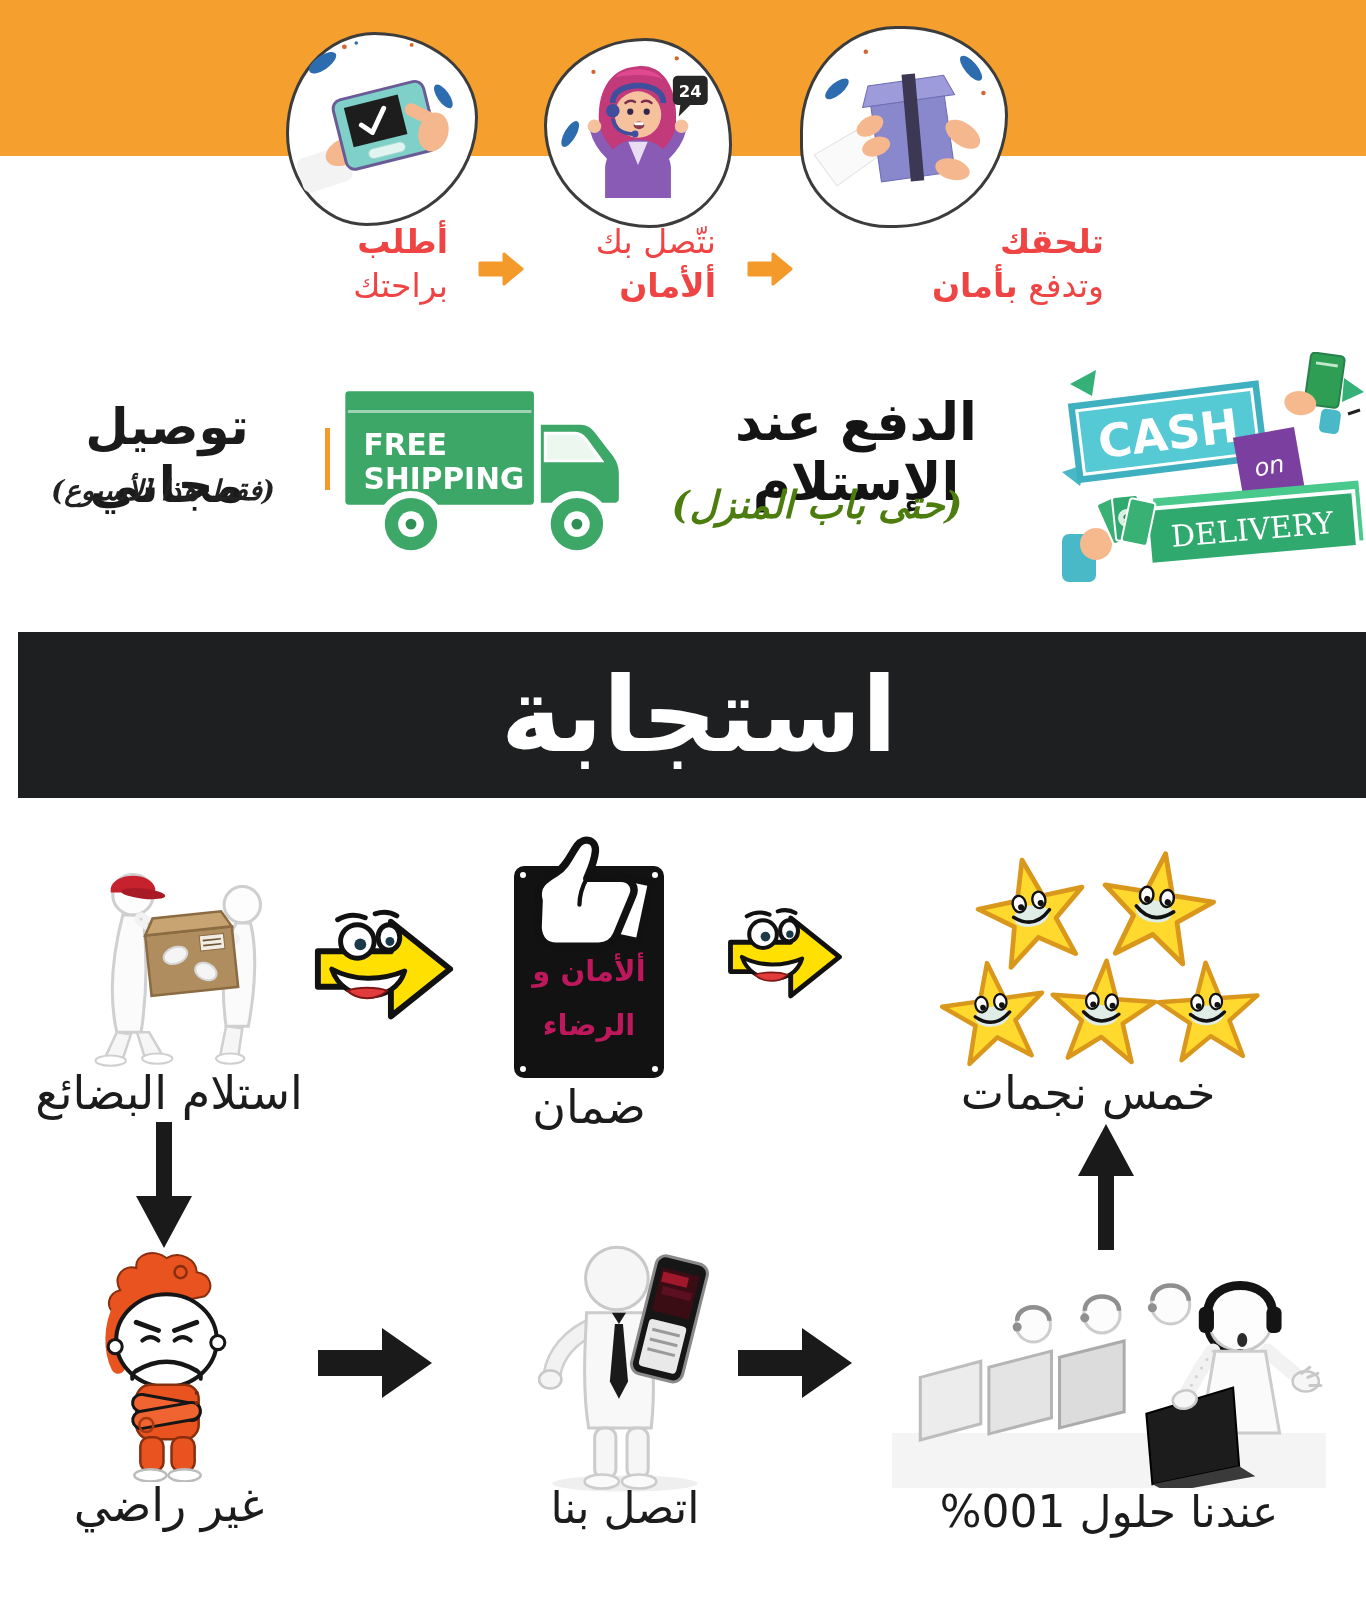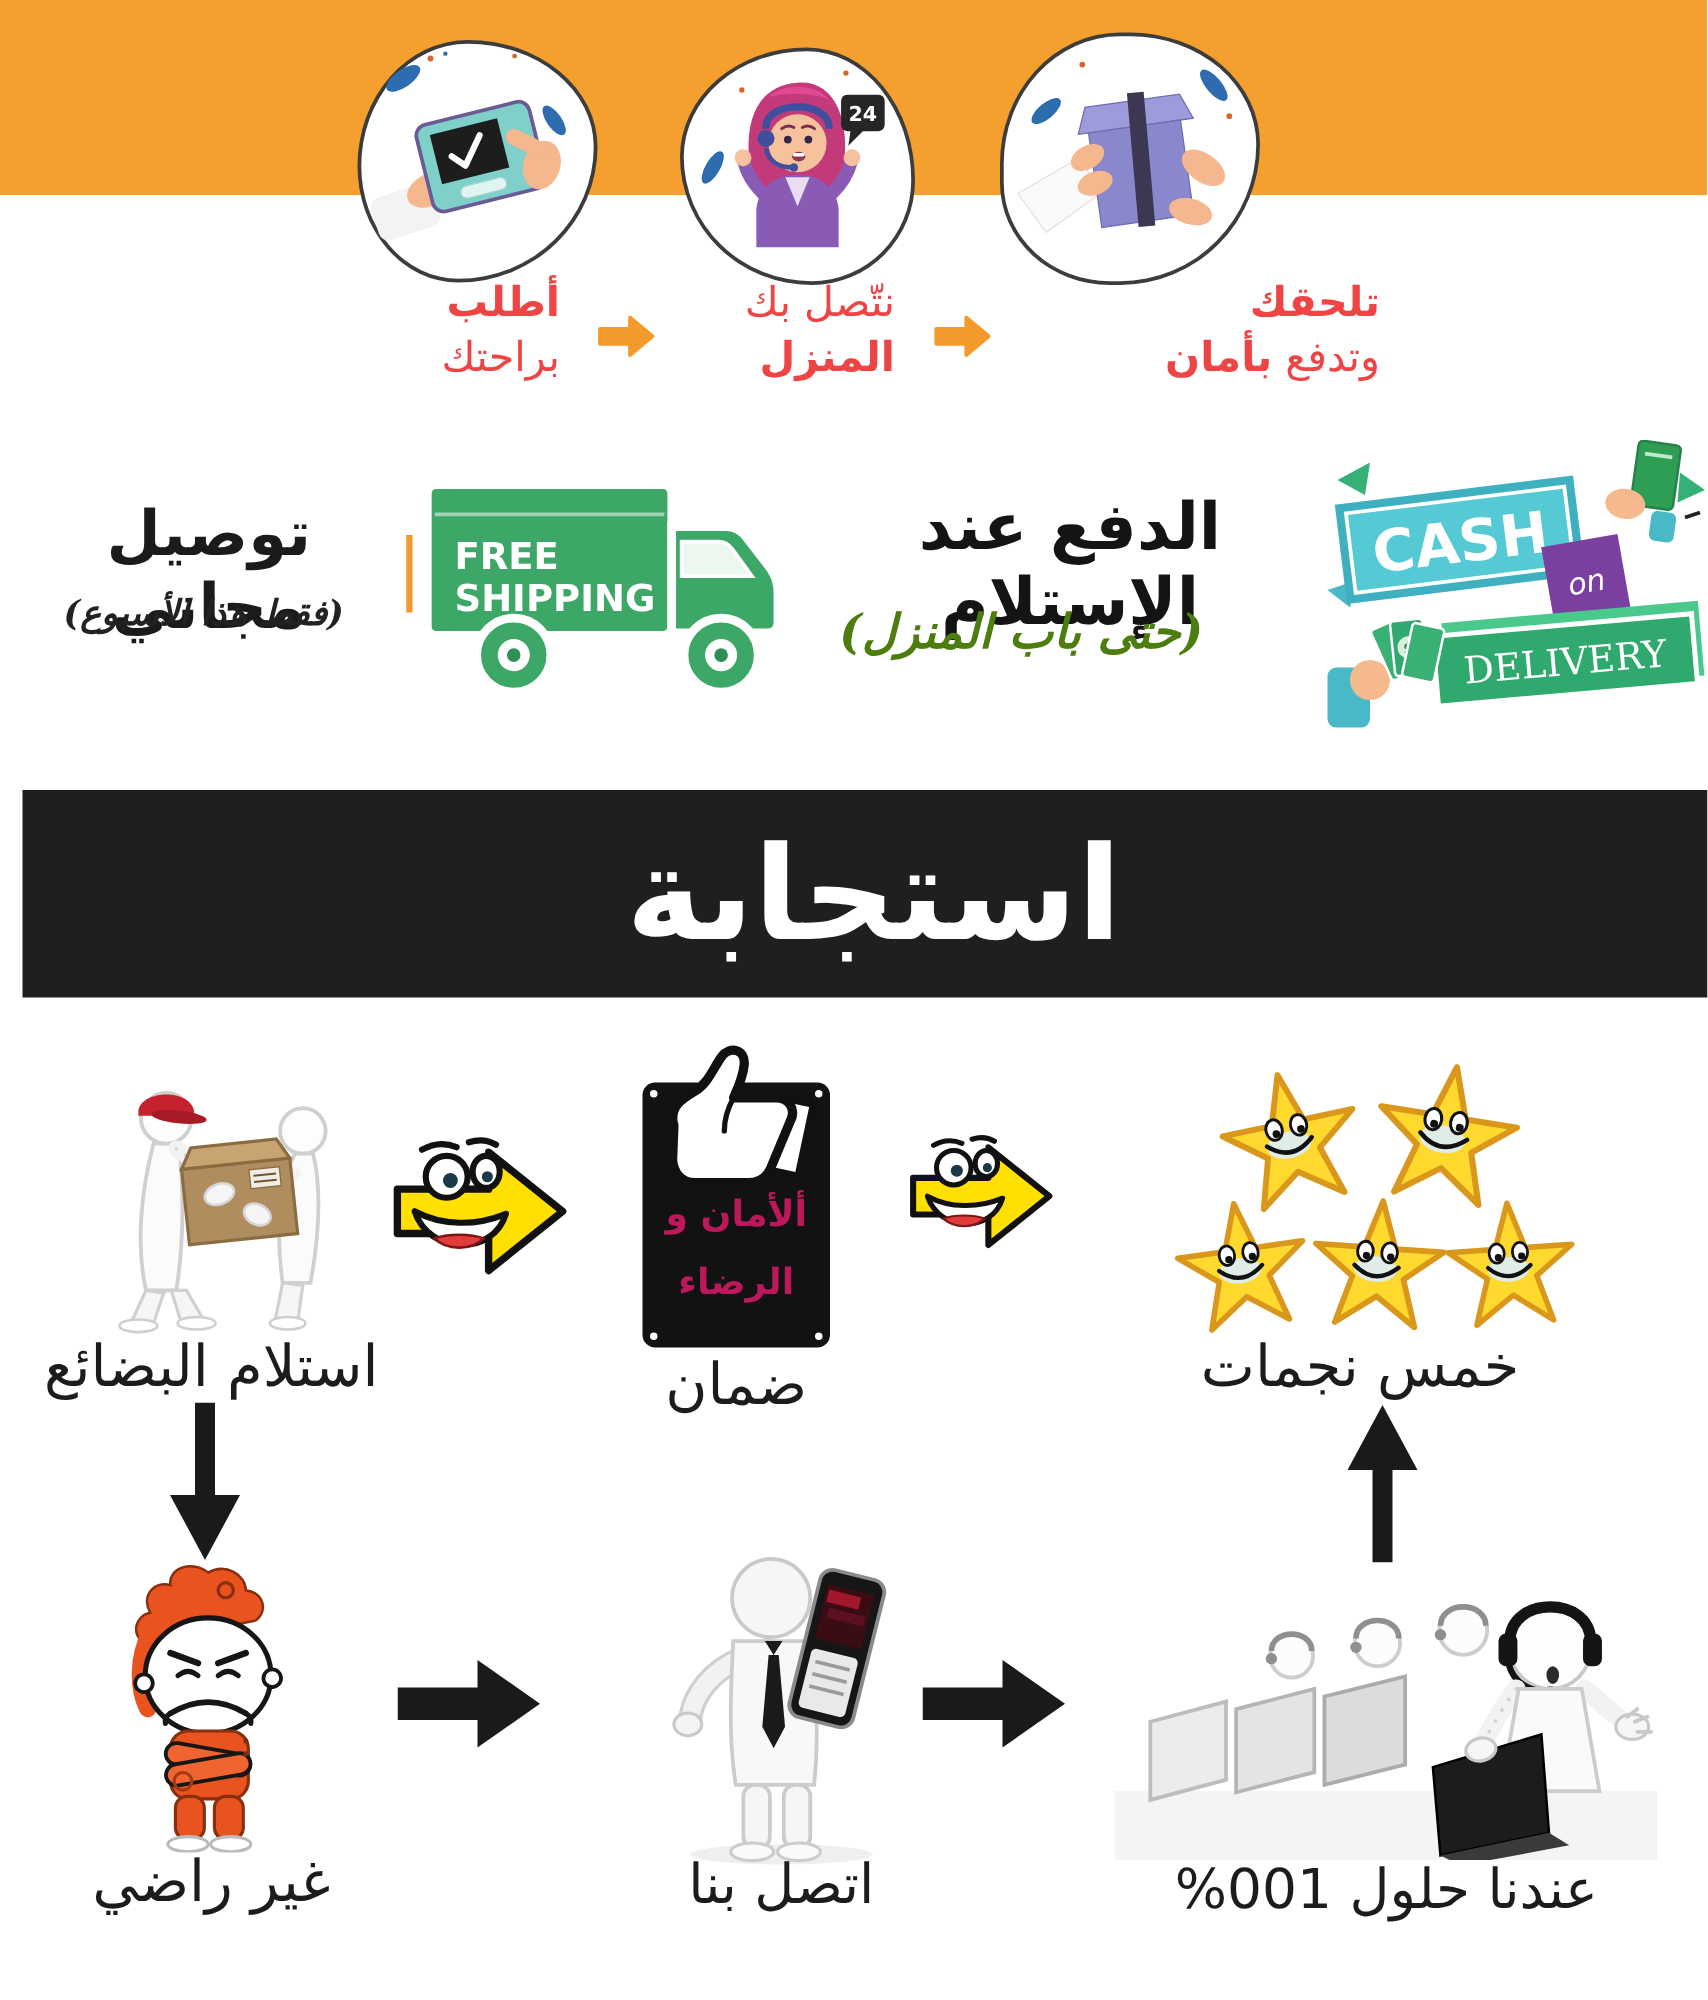--- a/index.html
+++ b/index.html
@@ -147,21 +147,21 @@
     <div class="b">أطلب</div>
     <div>براحتك</div>
   </div>
   <div class="step-arrow step-arrow1">
     <svg viewBox="0 0 46 34">
         <polygon points="2,11 26,11 26,2 44,17 26,32 26,23 2,23" fill="#F49A2A" stroke="#F49A2A" stroke-width="3" stroke-linejoin="round"></polygon>
       </svg>
   </div>
   <div class="step-text step2">
     <div>نتّصل بك</div>
-    <div class="b">المنزل</div>
+    <div class="b">ألأمان</div>
   </div>
   <div class="step-arrow step-arrow2">
     <svg viewBox="0 0 46 34">
         <polygon points="2,11 26,11 26,2 44,17 26,32 26,23 2,23" fill="#F49A2A" stroke="#F49A2A" stroke-width="3" stroke-linejoin="round"></polygon>
       </svg>
   </div>
   <div class="step-text step3">
     <div class="b">تلحقك</div>
     <div>
       <span>وتدفع</span>

